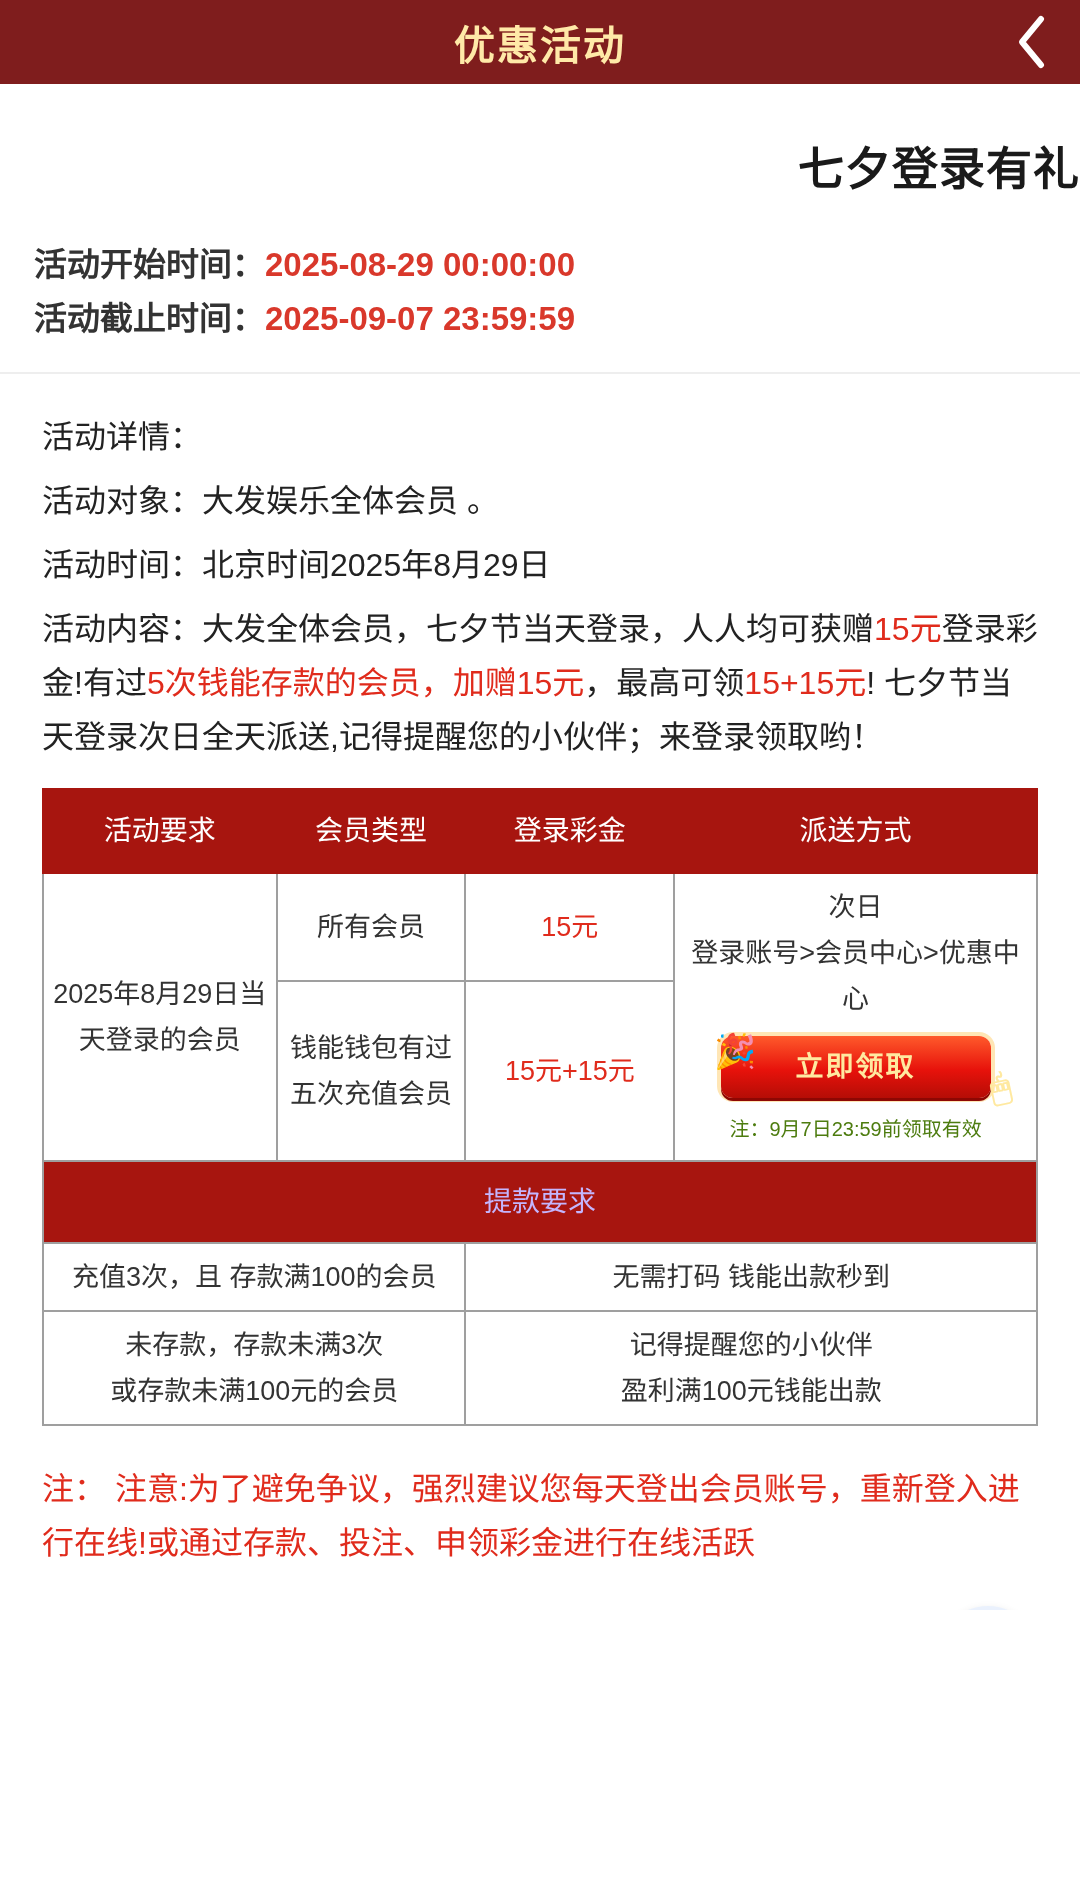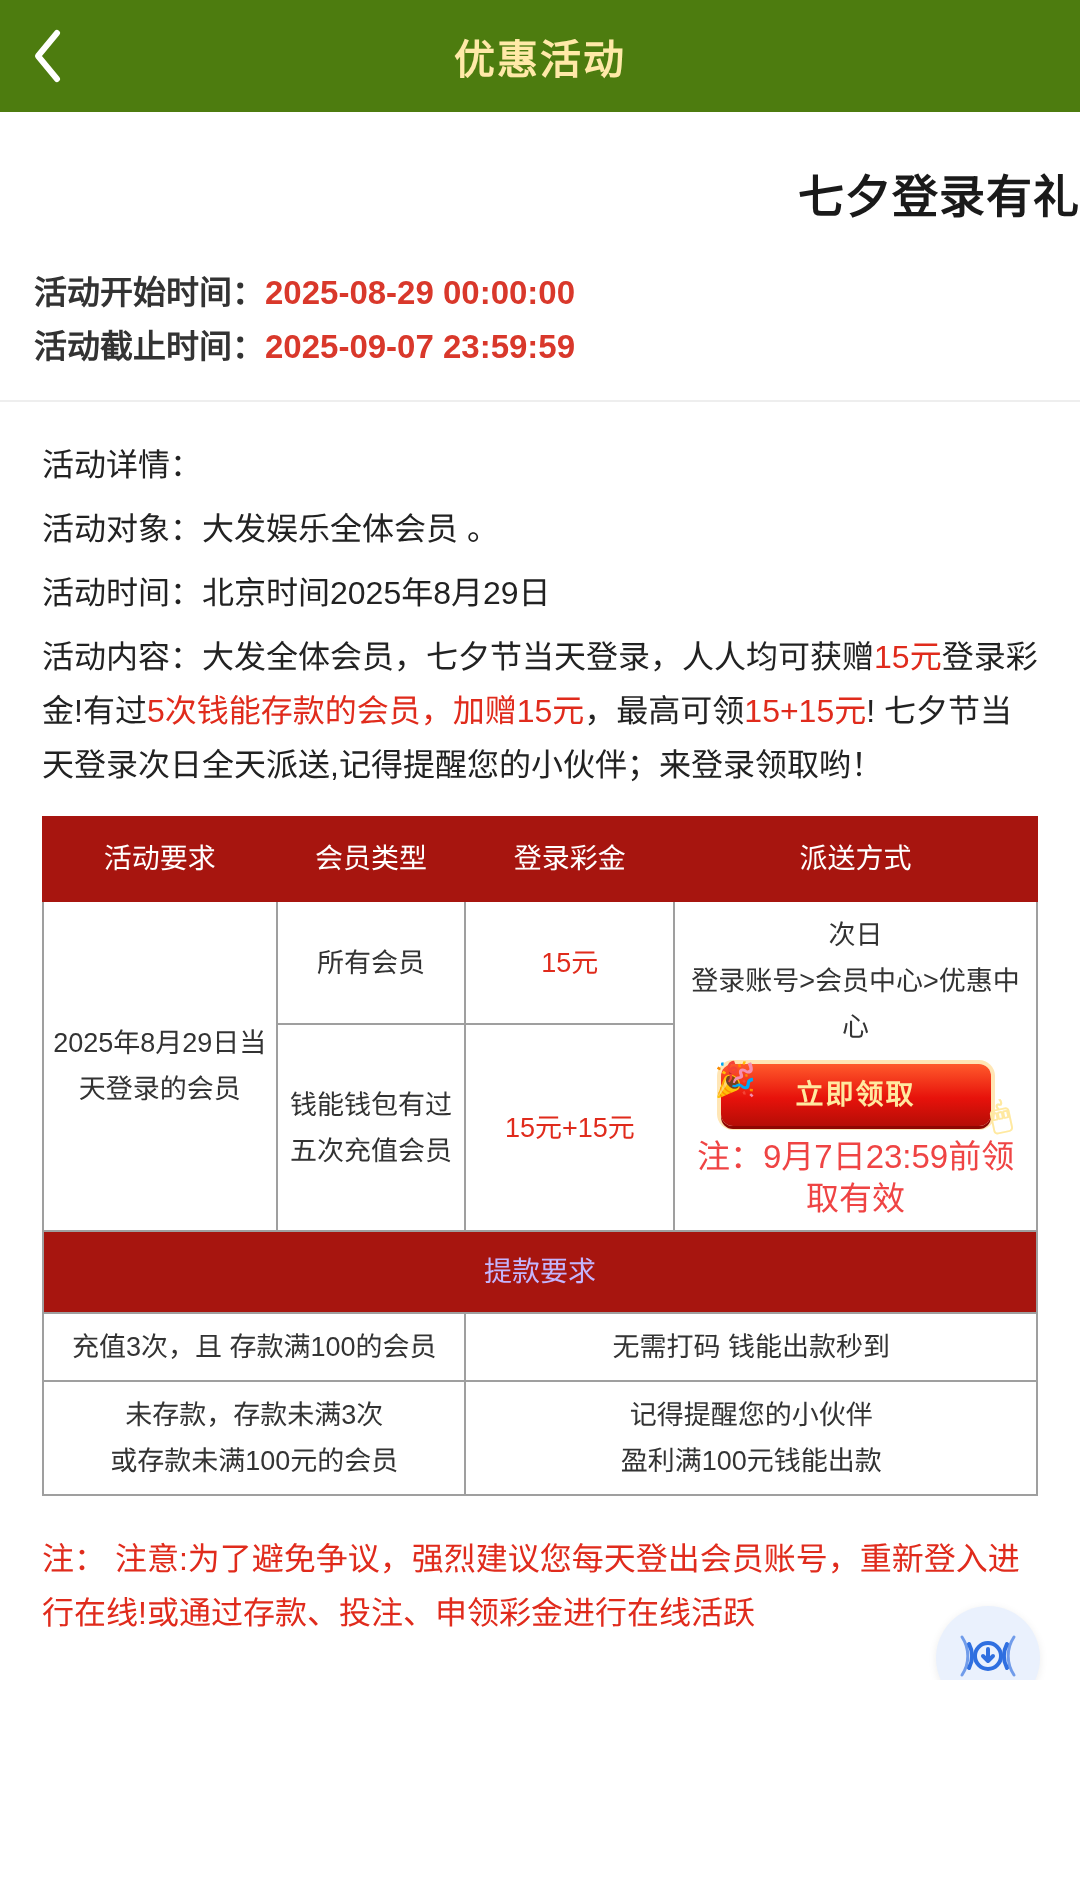--- a/index.html
+++ b/index.html
@@ -6,25 +6,26 @@
   html, body {
     margin: 0; padding: 0;
     width: 1080px;
     background: #ffffff;
     font-family: "Liberation Sans", "DejaVu Sans", sans-serif;
   }
   body { position: relative; }
 
   
   .header {
-    height: 112px;
-    background: #4d7c0f;
+    height: 84px;
+    background: #7f1d1d;
     display: flex;
     align-items: center;
     position: relative;
+    justify-content: flex-end;
   }
   .back-btn {
     width: 96px; height: 112px;
     display: flex; align-items: center; justify-content: center;
     cursor: pointer;
   }
   .back-btn svg { display: block; }
   .header-title {
     position: absolute;
     left: 0; right: 0;
@@ -122,22 +123,22 @@
   .claim-btn .flame {
     position: absolute; left: -6px; top: -16px;
     font-size: 34px;
   }
   .claim-btn .cursor {
     position: absolute; right: -22px; bottom: -20px;
     font-size: 34px;
     transform: rotate(-12deg);
   }
   .note-red {
-    color: #ef4444;
-    font-size: 33px;
+    color: #4d7c0f;
+    font-size: 20px;
     line-height: 42px;
   }
 
   
   .footer-note {
     padding: 36px 42px 40px;
     font-size: 32px;
     color: #e02b1c;
     line-height: 54px;
   }

